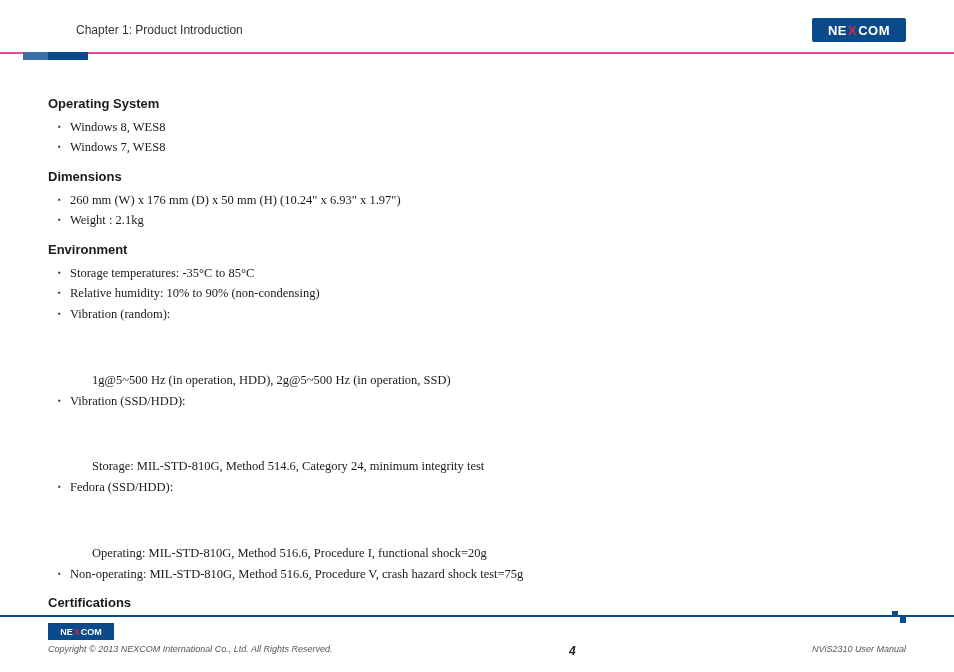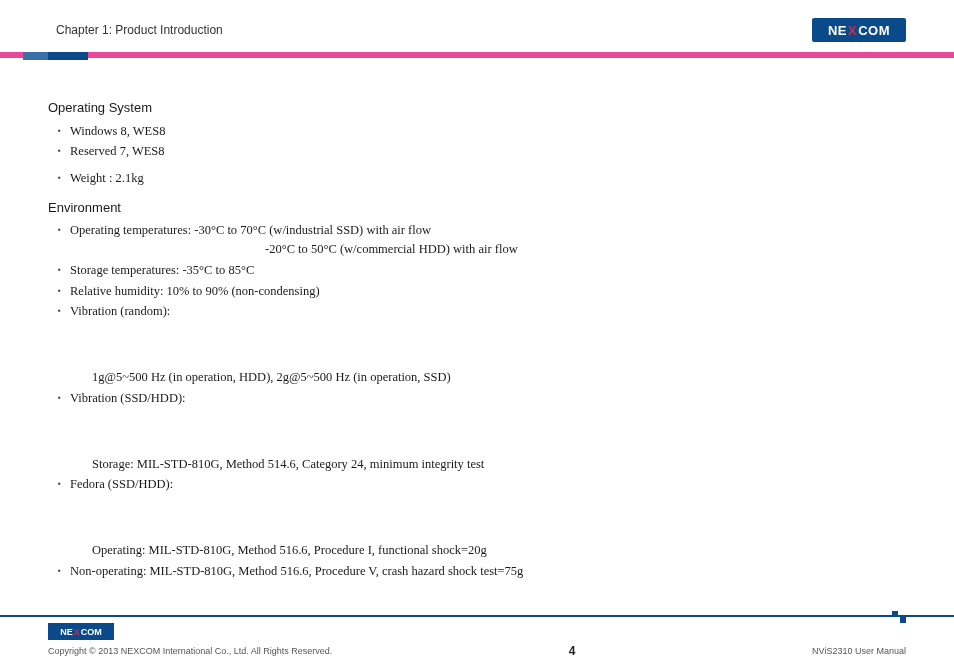--- a/index.html
+++ b/index.html
@@ -8,22 +8,22 @@
       background: #fff;
       width: 954px;
       height: 672px;
       position: relative;
       color: #1a1a1a;
     }
     .header {
       display: flex;
       justify-content: space-between;
       align-items: center;
-      padding: 18px 48px 10px 56px;
-      border-bottom: 6px solid #ec4899;
+      padding: 18px 48px 10px 76px;
+      border-bottom: 2px solid #ec4899;
       position: relative;
     }
     .chapter-title {
       font-size: 12px;
       color: #333;
     }
     .logo {
       width: 94px;
       height: 24px;
       background: #0b4a8a;
@@ -53,21 +53,21 @@
       width: 25px;
       height: 8px;
       background: #3b6fa8;
     }
     .content {
       padding: 30px 48px 10px 48px;
       font-size: 12.5px;
       line-height: 1.5;
     }
     .section-heading {
-      font-weight: normal;
+      font-weight: bold;
       font-size: 13px;
       margin: 10px 0 4px 0;
     }
     ul {
       list-style: none;
       margin: 4px 0 8px 0;
     }
     ul li {
       position: relative;
       padding-left: 22px;
@@ -125,23 +125,24 @@
       font-size: 9px;
       display: flex;
       align-items: center;
       justify-content: center;
       margin-bottom: 4px;
     }
     .footer-logo .x { color: #d7263d; margin: 0 1px; }
     .footer-row {
       display: flex;
       justify-content: space-between;
-      align-items: center;
+      align-items: flex-start;
       font-size: 9px;
       color: #555;
+      font-style: italic;
     }
     .page-num {
       font-weight: bold;
       font-size: 12px;
       color: #222;
     }
   </style>
 </head>
 <body>
 
@@ -153,50 +154,49 @@
       <span>COM</span>
   </div>
   <div class="header-bar"></div>
 </div>
 
 <div class="content">
 
   <div class="section-heading">Operating System</div>
   <ul>
     <li>Windows 8, WES8</li>
-    <li>Reserved 7, WES8</li>
+    <li>Windows 7, WES8</li>
   </ul>
 
+  <div class="section-heading">Dimensions</div>
   <ul>
+    <li>260 mm (W) x 176 mm (D) x 50 mm (H) (10.24" x 6.93" x 1.97")</li>
     <li>Weight : 2.1kg</li>
   </ul>
 
   <div class="section-heading">Environment</div>
   <ul>
-    <li>
-      <span>Operating temperatures: -30°C to 70°C (w/industrial SSD) with air flow</span>
-      <span class="sub-indent">-20°C to 50°C (w/commercial HDD) with air flow</span>
-    </li>
     <li>Storage temperatures: -35°C to 85°C</li>
     <li>Relative humidity: 10% to 90% (non-condensing)</li>
     <li>
       <span>Vibration (random):</span>
       <span class="li-sub">1g@5~500 Hz (in operation, HDD), 2g@5~500 Hz (in operation, SSD)</span>
     </li>
     <li>
       <span>Vibration (SSD/HDD):</span>
       <span class="li-sub">Storage: MIL-STD-810G, Method 514.6, Category 24, minimum integrity test</span>
     </li>
     <li>
       <span>Fedora (SSD/HDD):</span>
       <span class="li-sub">Operating: MIL-STD-810G, Method 516.6, Procedure I, functional shock=20g</span>
     </li>
     <li>Non-operating: MIL-STD-810G, Method 516.6, Procedure V, crash hazard shock test=75g</li>
   </ul>
 
+  <div class="section-heading">Certifications</div>
 
 </div>
 
 <div class="footer">
   <div class="footer-notch"></div>
   <div class="footer-logo">
     <span>NE</span>
       <span class="x">X</span>
       <span>COM</span>
   </div>

